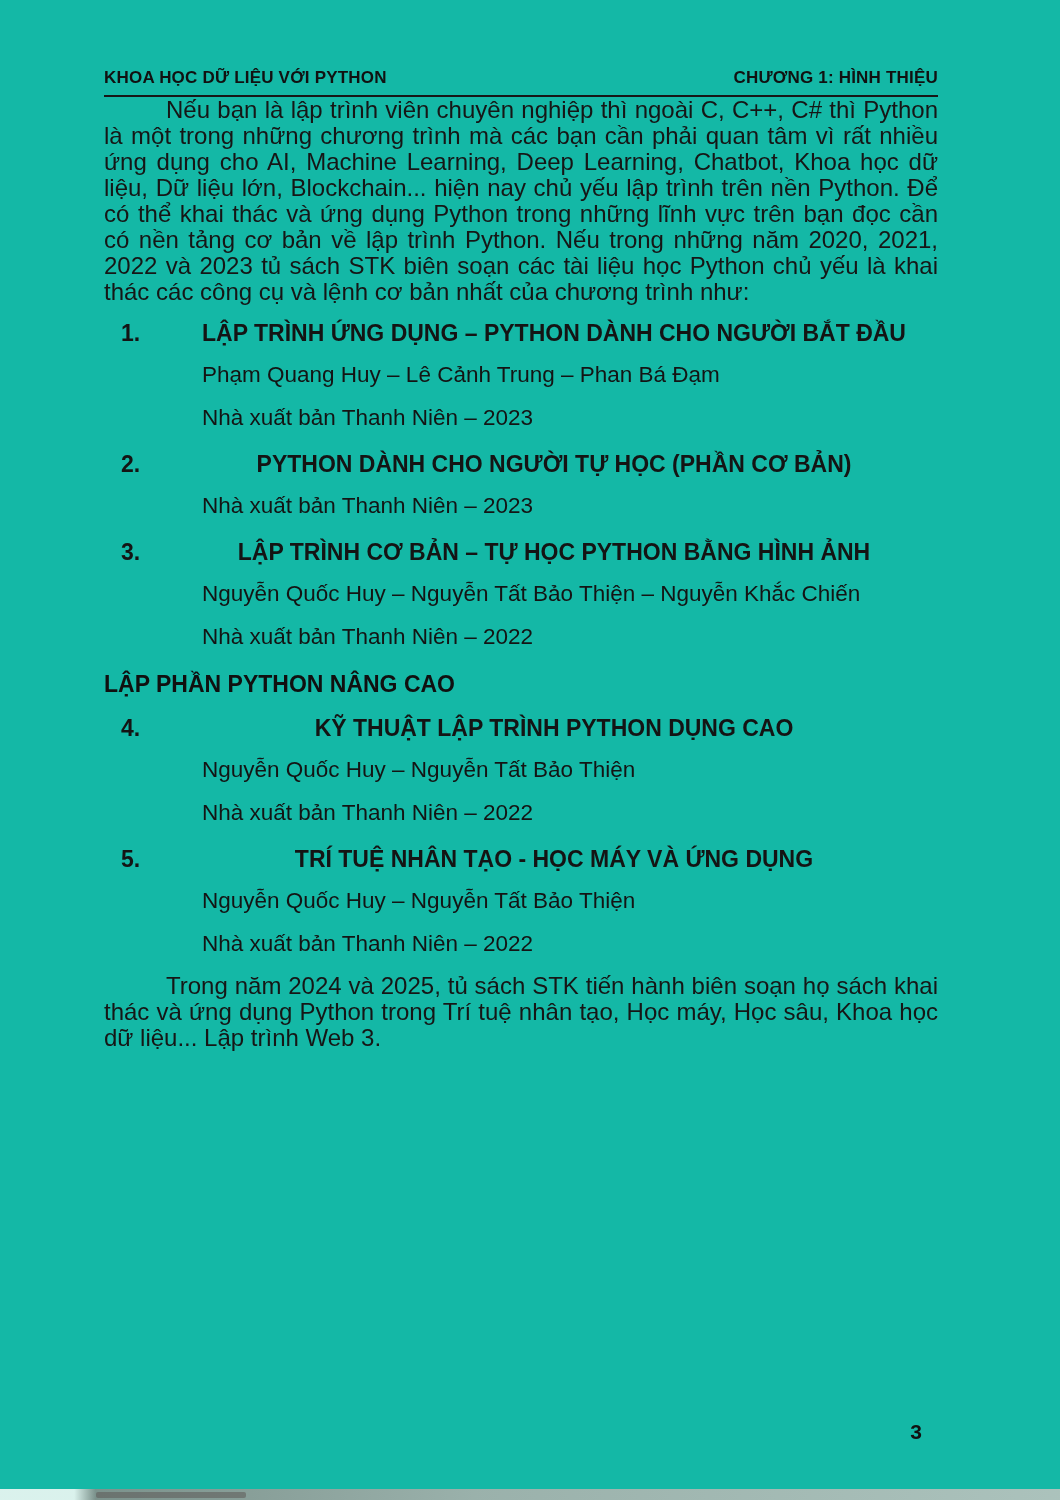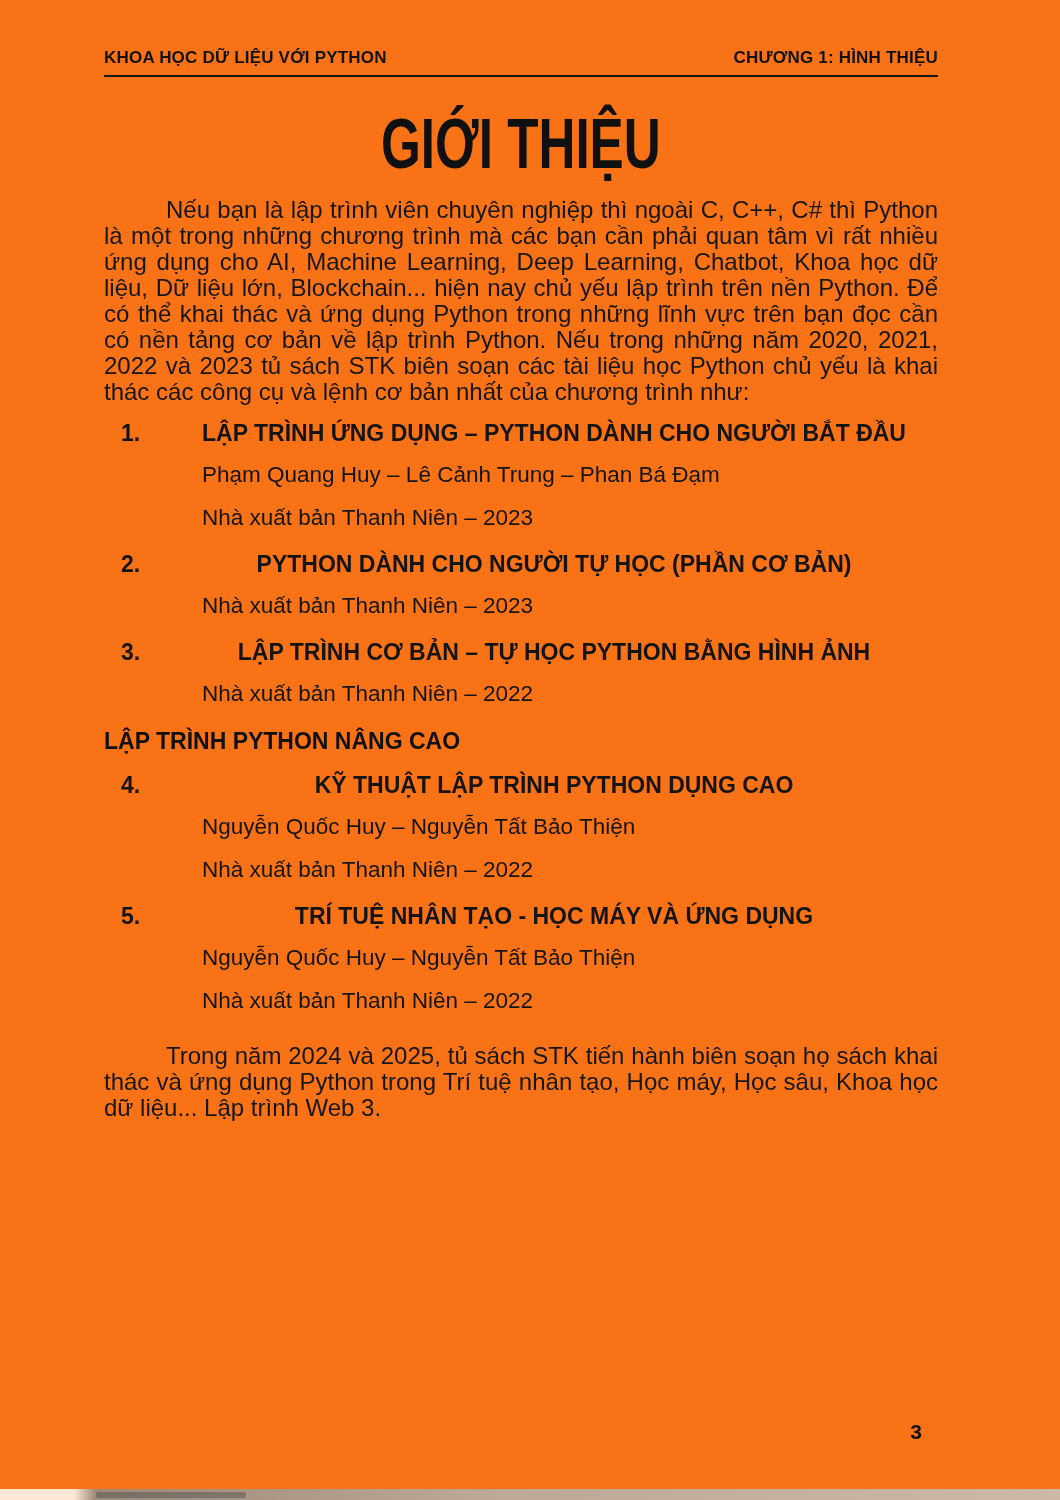--- a/index.html
+++ b/index.html
@@ -6,23 +6,23 @@
     margin: 0;
     padding: 0;
     background: #cfcdc9;
     font-family: "Liberation Sans", "DejaVu Sans", sans-serif;
   }
   .page {
     position: relative;
     width: 1060px;
     height: 1500px;
     margin: 0 auto;
-    background: #f97316;
+    background: #14b8a6;
     box-sizing: border-box;
-    padding: 48px 122px 0 104px;
+    padding: 68px 122px 0 104px;
     color: #141414;
     overflow: hidden;
   }
   
   .page-header {
     display: flex;
     justify-content: space-between;
     align-items: baseline;
     font-weight: bold;
     font-size: 17px;
@@ -85,21 +85,21 @@
     font-size: 23px;
     line-height: 36px;
     text-align: center;
   }
   .item-line {
     margin: 0 0 7px 98px;
     font-size: 22.5px;
     line-height: 36px;
   }
   
-  .closing { margin-top: 24px; }
+  .closing { margin-top: 11px; }
   
   .page-number {
     position: absolute;
     right: 138px;
     bottom: 56px;
     font-weight: bold;
     font-size: 21px;
     color: #111;
   }
   
@@ -127,23 +127,20 @@
 <body>
 
 <div class="page">
 
   <header class="page-header">
     <span>KHOA HỌC DỮ LIỆU VỚI PYTHON</span>
     <span>CHƯƠNG 1: HÌNH THIỆU</span>
   </header>
   <hr class="header-rule">
 
-  <div class="title-wrap">
-    <h1 class="chapter-title" style="margin:0">GIỚI THIỆU</h1>
-  </div>
 
   <p class="body-par first-indent">Nếu bạn là lập trình viên chuyên nghiệp thì ngoài C, C++, C# thì Python là một trong những chương trình mà các bạn cần phải quan tâm vì rất nhiều ứng dụng cho AI, Machine Learning, Deep Learning, Chatbot, Khoa học dữ liệu, Dữ liệu lớn, Blockchain... hiện nay chủ yếu lập trình trên nền Python. Để có thể khai thác và ứng dụng Python trong những lĩnh vực trên bạn đọc cần có nền tảng cơ bản về lập trình Python. Nếu trong những năm 2020, 2021, 2022 và 2023 tủ sách STK biên soạn các tài liệu học Python chủ yếu là khai thác các công cụ và lệnh cơ bản nhất của chương trình như:</p>
 
 
   <div class="book-item">
     <div class="item-title-row">
       <span class="item-number">1.</span>
       <span class="item-title">LẬP TRÌNH ỨNG DỤNG – PYTHON DÀNH CHO NGƯỜI BẮT ĐẦU</span>
     </div>
     <p class="item-line">Phạm Quang Huy – Lê Cảnh Trung – Phan Bá Đạm</p>
@@ -156,24 +153,25 @@
       <span class="item-title">PYTHON DÀNH CHO NGƯỜI TỰ HỌC (PHẦN CƠ BẢN)</span>
     </div>
     <p class="item-line">Nhà xuất bản Thanh Niên – 2023</p>
   </div>
 
   <div class="book-item">
     <div class="item-title-row">
       <span class="item-number">3.</span>
       <span class="item-title">LẬP TRÌNH CƠ BẢN – TỰ HỌC PYTHON BẰNG HÌNH ẢNH</span>
     </div>
+    <p class="item-line">Nguyễn Quốc Huy – Nguyễn Tất Bảo Thiện – Nguyễn Khắc Chiến</p>
     <p class="item-line">Nhà xuất bản Thanh Niên – 2022</p>
   </div>
 
-  <h2 class="section-heading">LẬP TRÌNH PYTHON NÂNG CAO</h2>
+  <h2 class="section-heading">LẬP PHẦN PYTHON NÂNG CAO</h2>
 
   <div class="book-item">
     <div class="item-title-row">
       <span class="item-number">4.</span>
       <span class="item-title">KỸ THUẬT LẬP TRÌNH PYTHON DỤNG CAO</span>
     </div>
     <p class="item-line">Nguyễn Quốc Huy – Nguyễn Tất Bảo Thiện</p>
     <p class="item-line">Nhà xuất bản Thanh Niên – 2022</p>
   </div>
 

